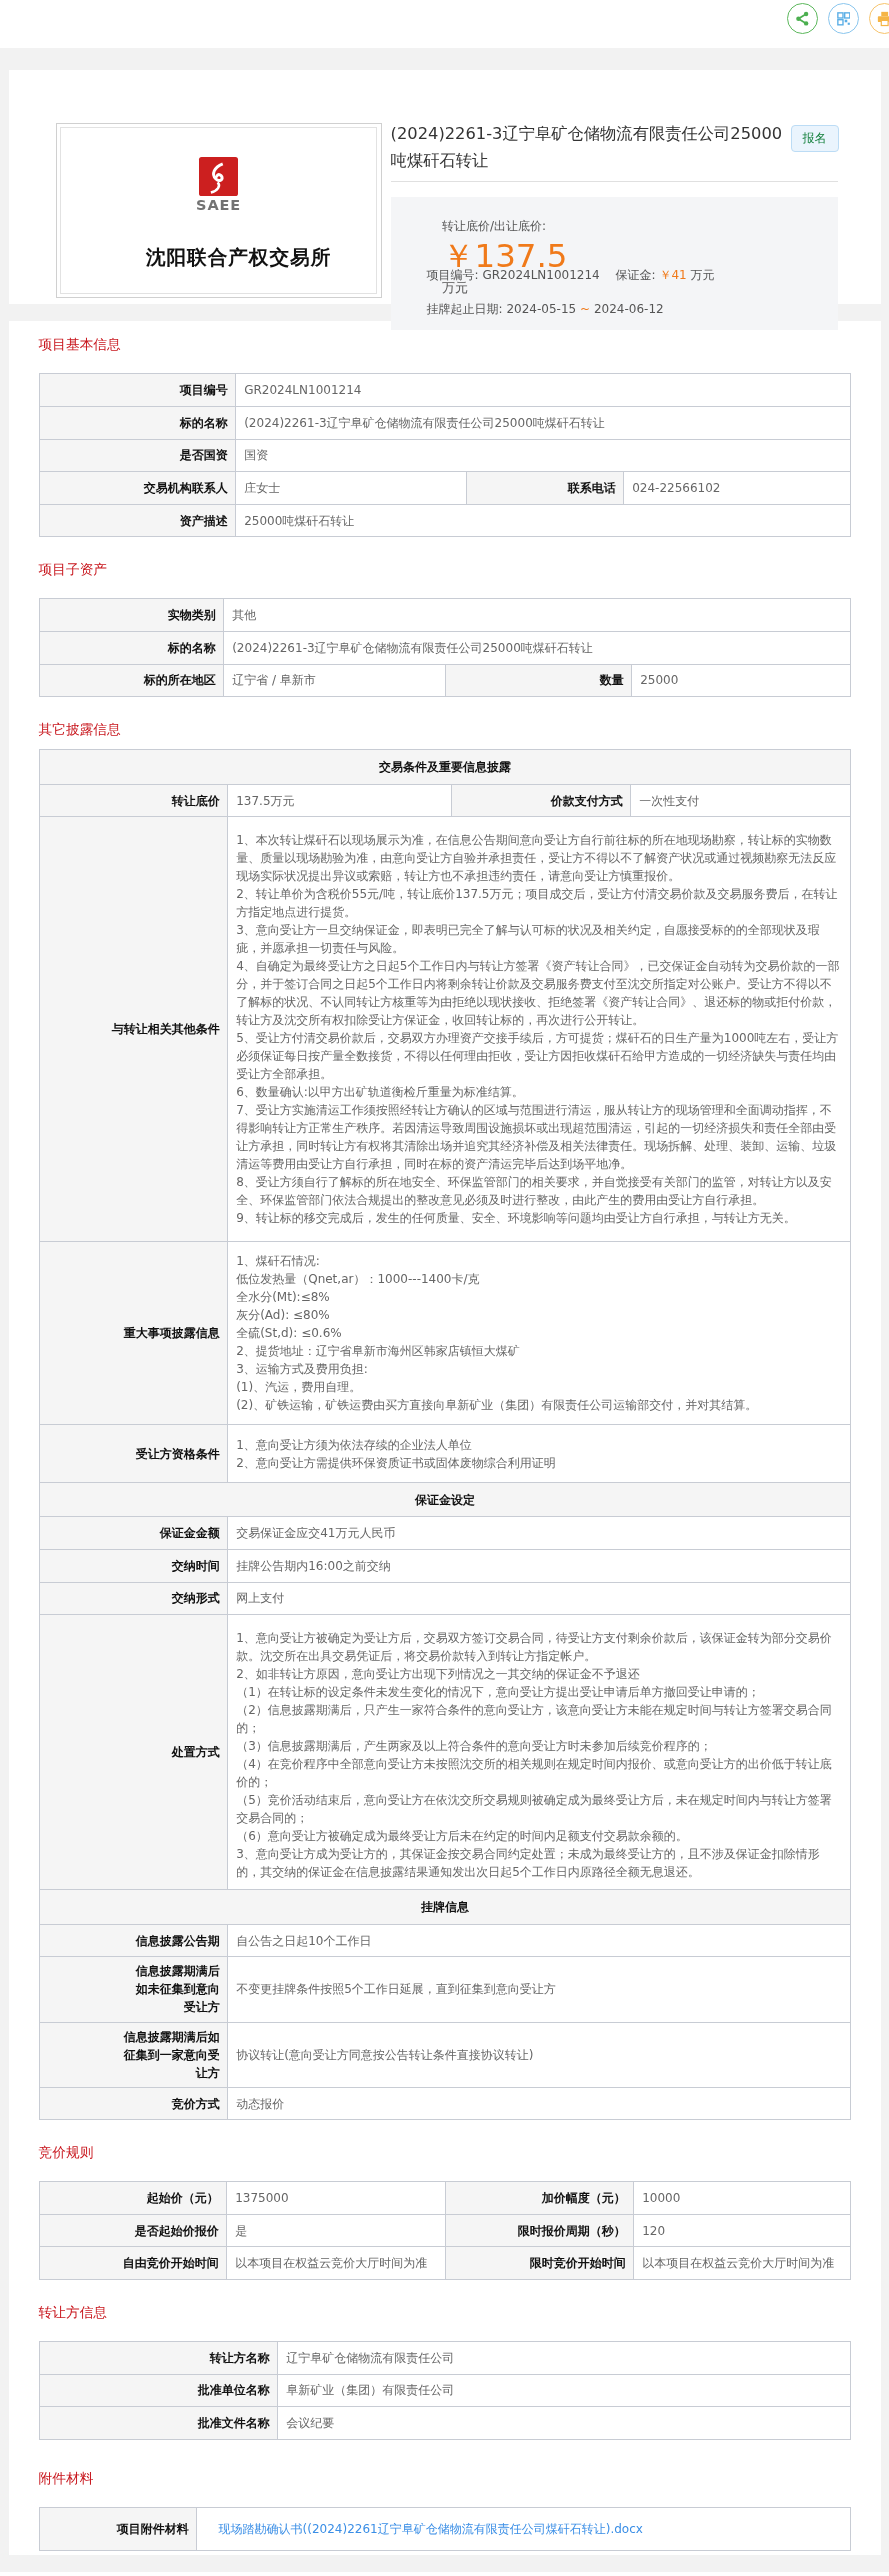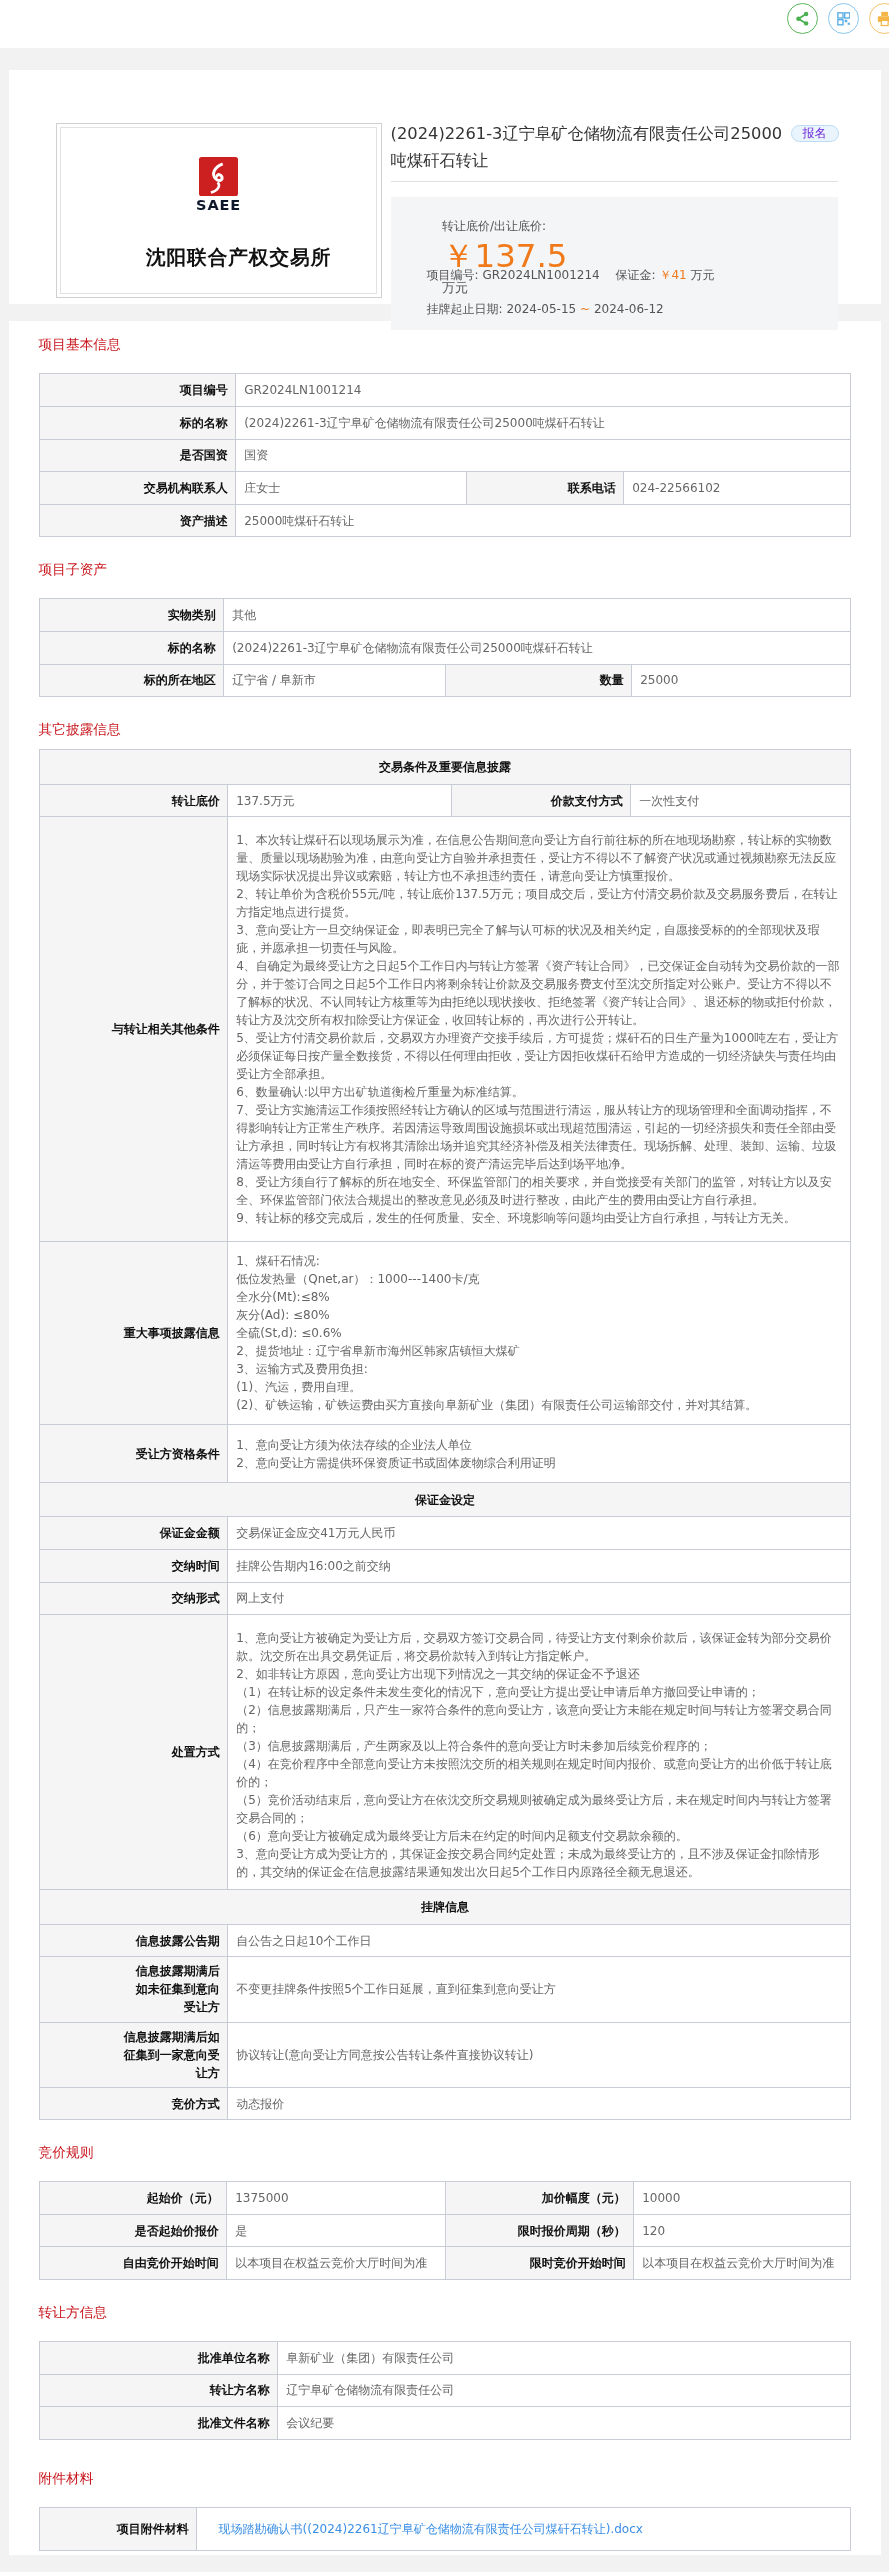--- a/index.html
+++ b/index.html
@@ -15,25 +15,25 @@
 
   .outer { background: #f2f2f2; padding: 22px 8.6px 17px 8.6px; }
   .card { background: #fff; }
 
   
   .hero { height: 234px; position: relative; margin-bottom: 17px; }
   .logo-box { position: absolute; left: 47px; top: 53px; width: 326px; height: 175px; border: 0.9px solid #d0d0d0; padding: 3.4px; }
   .logo-inner { width: 100%; height: 100%; border: 0.9px solid #e2e2e2; display: flex; flex-direction: column; align-items: center; justify-content: center; }
   .logo-mark { width: 39px; height: 39px; background: #cc1f1f; border-radius: 2.6px; position: relative; margin-top: 6.8px; }
   .logo-mark svg { position: absolute; left: 0; top: 0; }
-  .saee { font-family: "DejaVu Sans", sans-serif; font-weight: bold; font-size: 14.5px; color: #0f172a; letter-spacing: 0.9px; margin-top: 1.7px; }
+  .saee { font-family: "DejaVu Sans", sans-serif; font-weight: bold; font-size: 14.5px; color: #737373; letter-spacing: 0.9px; margin-top: 1.7px; }
   .org-name { font-family: "DejaVu Serif", serif; font-weight: bold; font-size: 19.7px; color: #111; margin-top: 31px; letter-spacing: 0.9px; margin-left: 40px; }
 
   .hero-title { position: absolute; left: 382px; top: 50px; width: 394px; font-size: 16.3px; line-height: 27px; color: #333; }
-  .signup-btn { position: absolute; left: 782px; top: 55px; width: 48px; height: 17px; background: #eaf4fd; border: 0.9px solid #bcdcf5; border-radius: 10px; color: #6d28d9; font-size: 12px; display: flex; align-items: center; justify-content: center; }
+  .signup-btn { position: absolute; left: 782px; top: 55px; width: 48px; height: 27px; background: #eaf4fd; border: 0.9px solid #bcdcf5; border-radius: 4px; color: #15803d; font-size: 12px; display: flex; align-items: center; justify-content: center; }
   .hero-divider { position: absolute; left: 382px; top: 111px; width: 447px; height: 0.9px; background: #e0e0e0; }
   .price-panel { position: absolute; left: 382px; top: 127px; width: 447px; height: 267px; max-height: 267px; background: #f4f5f7; }
   .price-panel { height: 267px; }
   .pp-row { position: absolute; left: 36px; font-size: 12px; color: #555; white-space: nowrap; flex-direction: column; }
   .big-price { color: #f07a1a; font-size: 32.5px; margin-left: 15.4px; }
   .unit { margin-left: 3.4px; font-size: 13px; color: #555; }
   .orange { color: #f07a1a; }
 
   
   .section { padding: 0 30px; }
@@ -320,26 +320,26 @@
 
     <div class="section">
       <div class="sec-title">转让方信息</div>
       <table class="info">
         <colgroup>
             <col style="width:238px">
             <col>
           </colgroup>
         <tbody>
             <tr class="h38">
+          <td class="lbl">转让方名称</td>
+          <td class="val">辽宁阜矿仓储物流有限责任公司</td>
+        </tr>
+        <tr class="h38">
           <td class="lbl">批准单位名称</td>
           <td class="val">阜新矿业（集团）有限责任公司</td>
-        </tr>
-        <tr class="h38">
-          <td class="lbl">转让方名称</td>
-          <td class="val">辽宁阜矿仓储物流有限责任公司</td>
         </tr>
         <tr class="h38">
           <td class="lbl">批准文件名称</td>
           <td class="val">会议纪要</td>
         </tr>
       </tbody>
         </table>
     </div>
 
     <div class="section">

